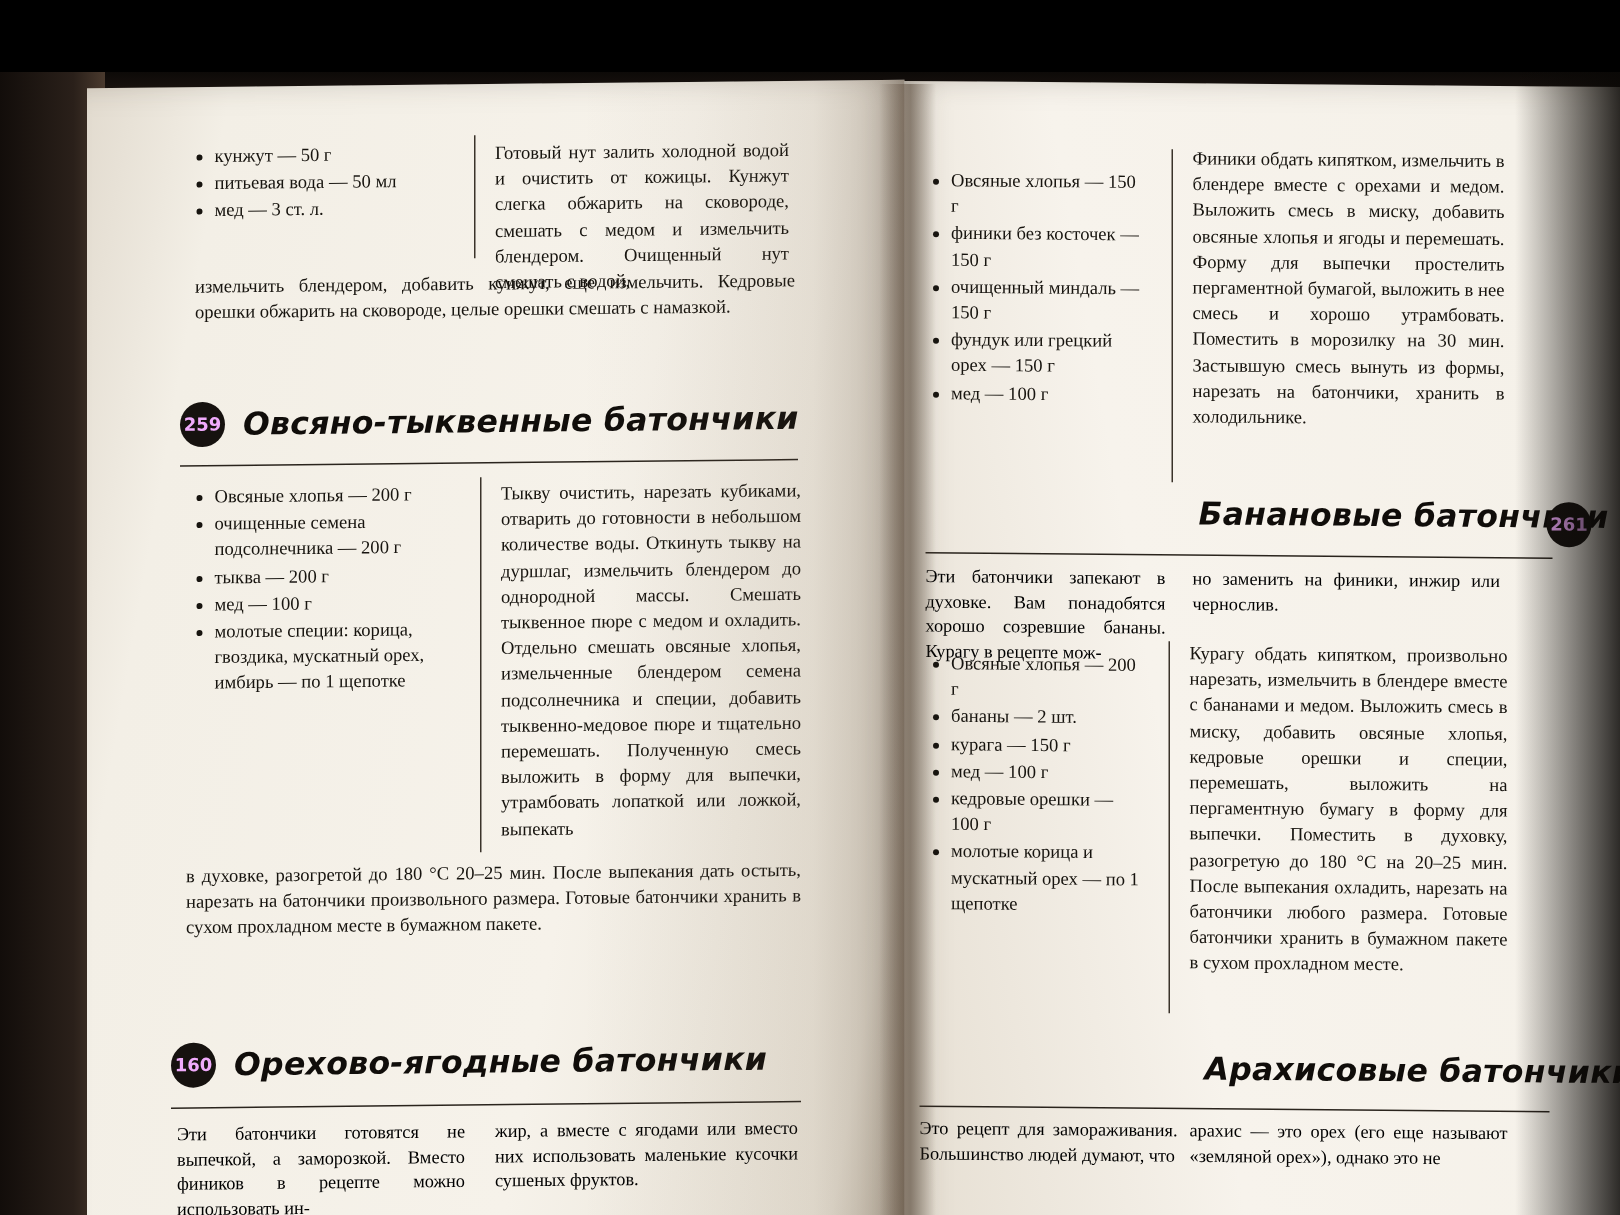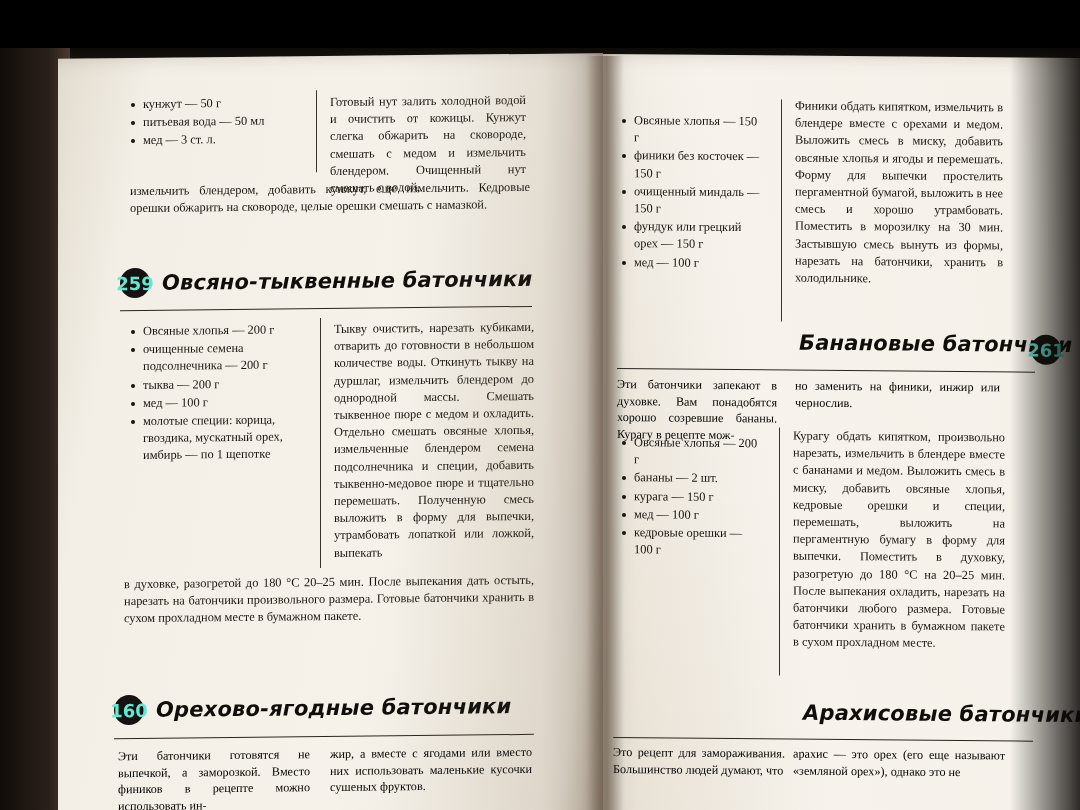--- a/index.html
+++ b/index.html
@@ -113,23 +113,23 @@
     font-size: 21px;
     letter-spacing: 0.2px;
     color: #100d0a;
     white-space: nowrap;
   }
   .num-badge {
     width: 30px;
     height: 30px;
     border-radius: 50%;
     background: #16120f;
-    color: #5eead4;
+    color: #f0abfc;
     font-family: "DejaVu Sans", sans-serif;
-    font-size: 18px;
+    font-size: 12px;
     font-weight: bold;
     display: flex;
     align-items: center;
     justify-content: center;
   }
   .rule {
     background: #2a241d;
     height: 1.3px;
   }
   .vrule {
@@ -240,20 +240,21 @@
 
       <div class="note-text col" style="left:14px; top:322px; width:160px;">Эти батончики запекают в духовке. Вам понадобятся хорошо созревшие бананы. Курагу в рецепте мож-</div>
       <div class="note-text col" style="left:192px; top:322px; width:205px;">но заменить на финики, инжир или чернослив.</div>
 
       <ul class="ingredients col" style="left:18px; top:380px; width:140px;">
         <li>Овсяные хлопья — 200 г</li>
         <li>бананы — 2 шт.</li>
         <li>курага — 150 г</li>
         <li>мед — 100 г</li>
         <li>кедровые орешки — 100 г</li>
+        <li>молотые корица и мускатный орех — по 1 щепотке</li>
       </ul>
 
       <div class="vrule" style="position:absolute; left:176px; top:372px; height:248px;"></div>
 
       <div class="body-text col" style="left:190px; top:372px; width:212px;">Курагу обдать кипятком, произвольно нарезать, измельчить в блендере вместе с бананами и медом. Выложить смесь в миску, добавить овсяные хлопья, кедровые орешки и специи, перемешать, выложить на пергаментную бумагу в форму для выпечки. Поместить в духовку, разогретую до 180 °С на 20–25 мин. После выпекания охладить, нарезать на батончики любого размера. Готовые батончики хранить в бумажном пакете в сухом прохладном месте.</div>
 
       <div class="recipe-title col" style="left:200px; top:645px;">Арахисовые батончики</div>
       <div class="rule" style="position:absolute; left:10px; top:683px; width:420px;"></div>
 
       <div class="note-text col" style="left:10px; top:690px; width:172px;">Это рецепт для замораживания. Большинство людей думают, что</div>

